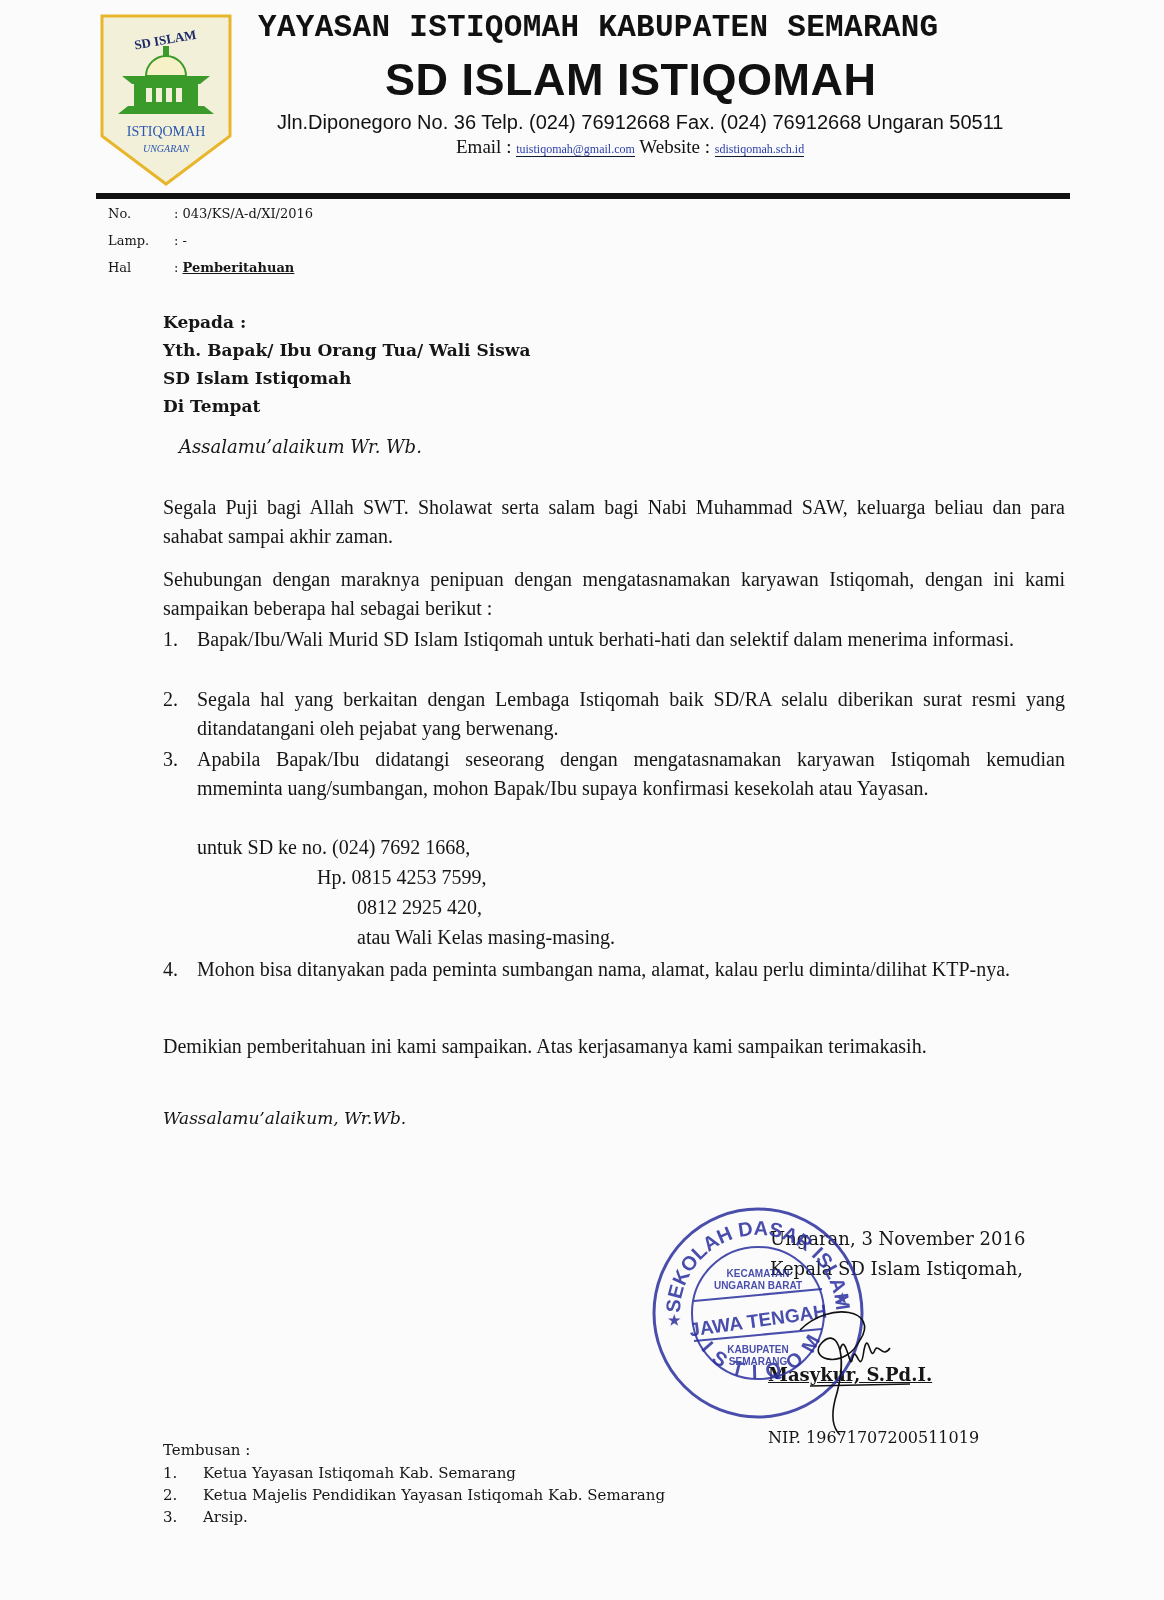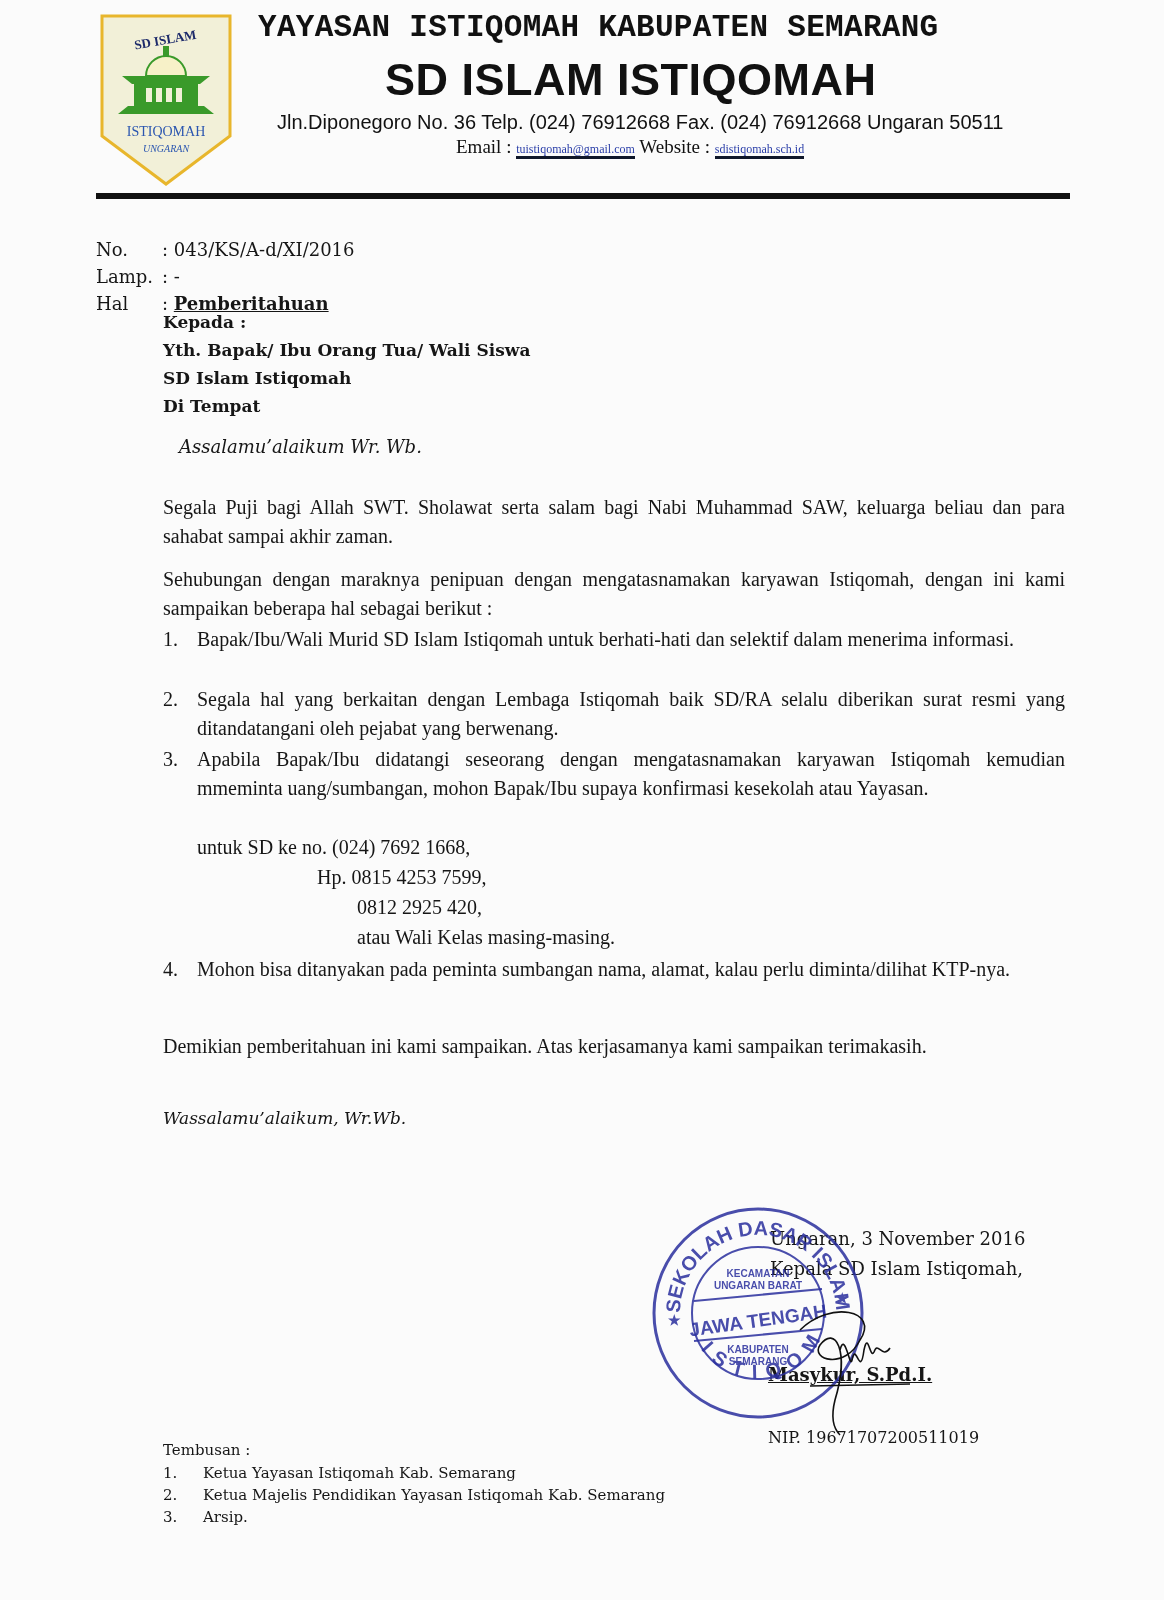--- a/index.html
+++ b/index.html
@@ -19,25 +19,25 @@
     font-size: 45px; color: #111; white-space: nowrap; letter-spacing: 0.5px;
   }
   .address {
     left: 277px; top: 111px; font-family: Liberation Sans, sans-serif; font-size: 20px;
     color: #111; white-space: nowrap;
   }
   .contact {
     left: 456px; top: 136px; font-family: "Liberation Serif", serif; font-size: 19px;
     color: #111; white-space: nowrap;
   }
-  .contact .link { font-size: 12px; color: #2a3ea8; border-bottom: 3px solid #0f172a; }
+  .contact .link { font-size: 12px; color: #2a3ea8; border-bottom: 1px solid #0f172a; }
   .rule-thick { left: 96px; top: 193px; width: 974px; height: 6px; background: #111; }
 
   
-  .meta { left: 96px; top: 200px; font-family: "DejaVu Serif", serif; font-size: 18px; margin-top: 36px; }
+  .meta { left: 108px; top: 200px; font-family: "DejaVu Serif", serif; font-size: 13px; }
   .meta-row { height: 27px; line-height: 27px; white-space: nowrap; }
   .meta-key { display: inline-block; width: 66px; }
   .meta-val u { font-weight: bold; text-align: right; }
 
   
   .body-text { font-family: "Liberation Serif", serif; font-size: 20px; line-height: 29px; }
   .recipient { left: 163px; top: 308px; font-family: "DejaVu Serif", serif; font-weight: bold; font-size: 17px; line-height: 28px; }
   .greeting { left: 163px; top: 436px; font-family: "DejaVu Serif", serif; font-style: italic; font-size: 18px; margin-left: 16px; }
   .para { left: 163px; width: 902px; text-align: justify; }
   .p1 { top: 493px; }

